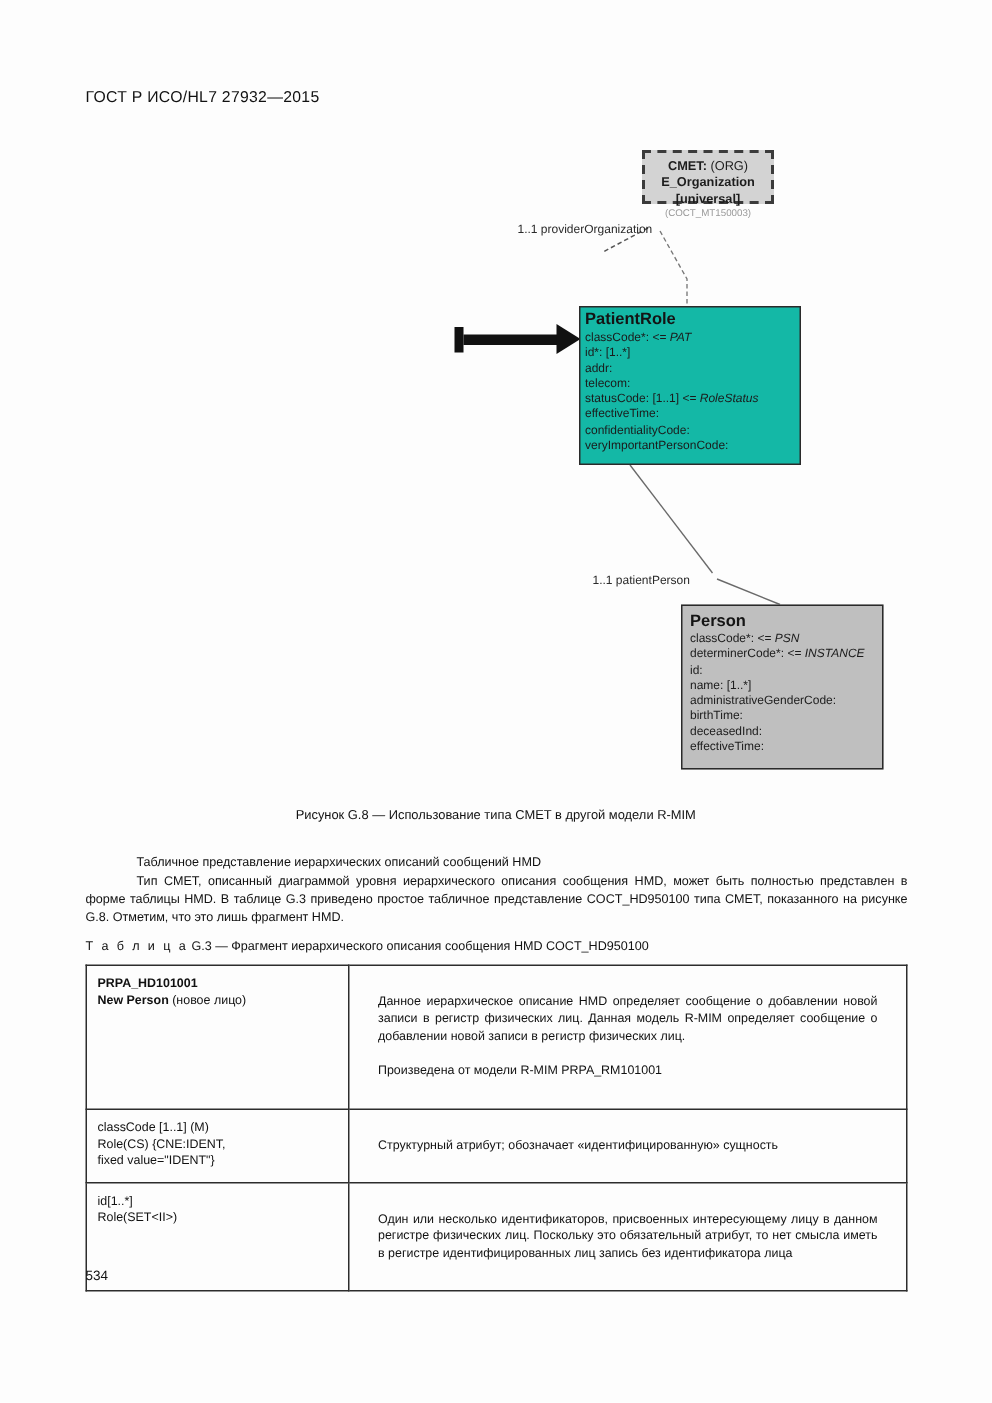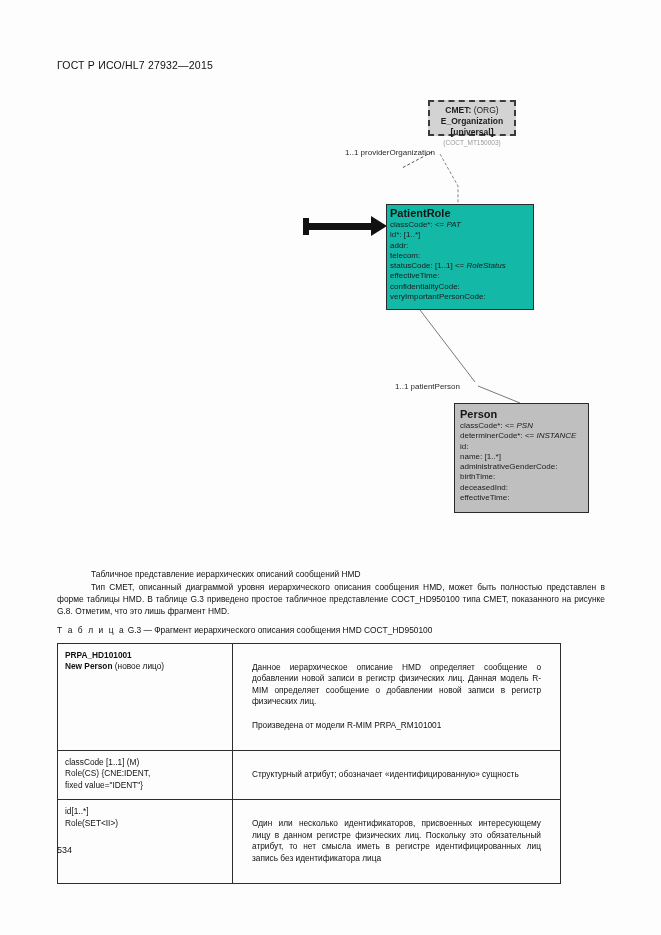--- a/index.html
+++ b/index.html
@@ -111,21 +111,21 @@
   }
   .p1{top:568px;text-indent:34px;}
   .p2{top:581px;text-indent:34px;}
   
   .tbl-caption{
     position:absolute;left:57px;top:625px;
     font-size:8.4px;color:#111;
   }
   .tbl-caption .sp{letter-spacing:1.6px;}
   table.hmd{
-    position:absolute;left:57px;top:643px;width:504px;
+    position:absolute;left:57px;top:643px;width:548px;
     border-collapse:collapse;
     table-layout:fixed;
   }
   table.hmd td{
     border:1px solid #2d2d2d;
     vertical-align:top;
     padding:6px 7px 7px 7px;
     font-size:8.3px;line-height:11.4px;
     color:#111;
   }
@@ -194,20 +194,21 @@
       <div class="attr"><span><b>determinerCode*:</b> </span>&lt;= <i>INSTANCE</i></div>
       <div class="attr">id:</div>
       <div class="attr">name: [1..*]</div>
       <div class="attr">administrativeGenderCode:</div>
       <div class="attr">birthTime:</div>
       <div class="attr">deceasedInd:</div>
       <div class="attr">effectiveTime:</div>
     </div>
   </div>
 
+  <div class="fig-caption">Рисунок G.8 — Использование типа CMET в другой модели R-MIM</div>
 
   <div class="para p1">Табличное представление иерархических описаний сообщений HMD</div>
   <div class="para p2">Тип CMET, описанный диаграммой уровня иерархического описания сообщения HMD, может быть полностью представлен в форме таблицы HMD. В таблице G.3 приведено простое табличное представление COCT_HD950100 типа CMET, показанного на рисунке G.8. Отметим, что это лишь фрагмент HMD.</div>
 
   <div class="tbl-caption">
     <span class="sp">Т а б л и ц а</span>
     <span>G.3 — Фрагмент иерархического описания сообщения HMD COCT_HD950100</span>
   </div>
 
   <table class="hmd">

